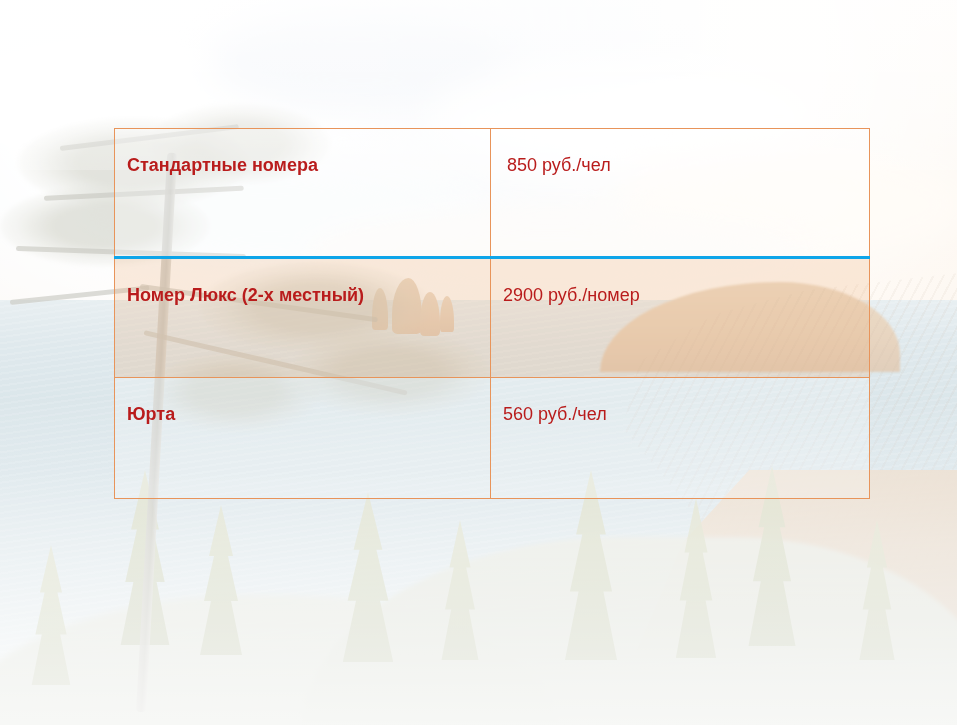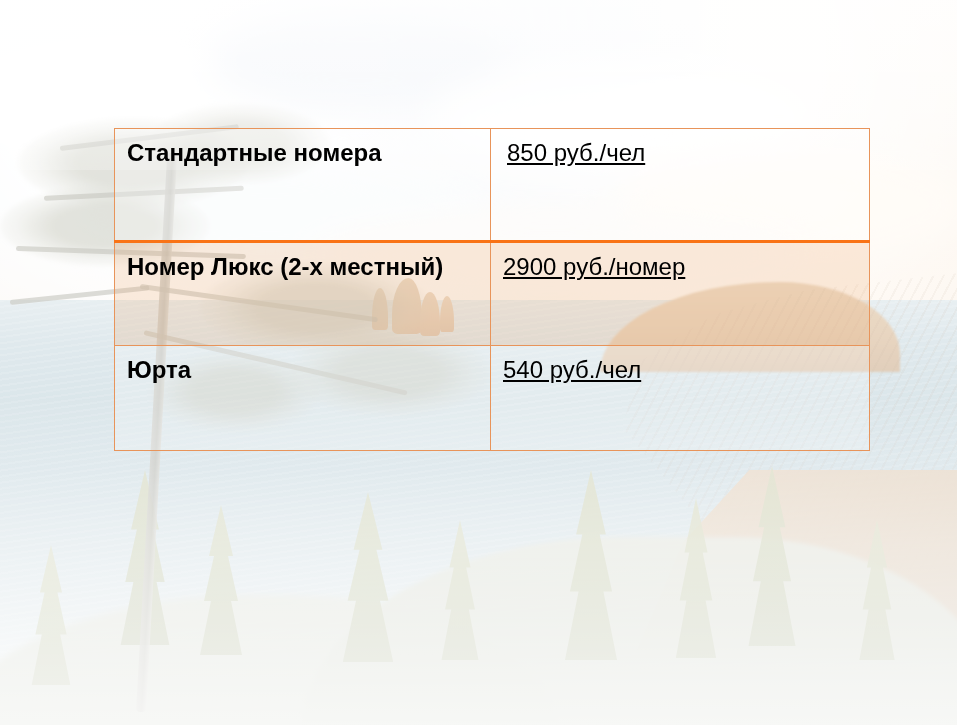--- a/index.html
+++ b/index.html
@@ -183,31 +183,31 @@
   }
 
   
   .price-table{
     position:absolute;left:114px;top:128px;width:701px;
     border-collapse:collapse;
     table-layout:fixed;
   }
   .price-table td{
     vertical-align:top;
-    padding:10px 12px 0 12px;
-    font-size:24px;
-    color:#000000;
+    padding:26px 12px 0 12px;
+    font-size:18px;
+    color:#b91c1c;
     border:1px solid #e8945a;
   }
   .price-table .r1 td{height:101px;background:rgba(255,255,255,.30);}
   .price-table .r2 td{height:92px;background:rgba(233,160,96,.20);
-                      border-top:3px solid #f97316;border-bottom:1px solid #e8945a;}
+                      border-top:3px solid #0ea5e9;border-bottom:1px solid #e8945a;}
   .price-table .r3 td{height:94px;background:rgba(255,255,255,.22);}
   .col-name{width:351px;font-weight:bold;}
-  .col-price{width:350px;font-weight:normal;text-decoration:underline;}
+  .col-price{width:350px;font-weight:normal;}
   .r1 .col-price{padding-left:16px;}
 </style>
 </head>
 <body>
 
 <div class="slide">
 
   <div class="bg">
     <div class="bg-layer sky"></div>
     <div class="bg-layer cloud c1"></div>
@@ -269,18 +269,18 @@
       <tr class="r1">
         <td class="col-name">Стандартные номера</td>
         <td class="col-price"> 850 руб./чел</td>
       </tr>
       <tr class="r2">
         <td class="col-name">Номер Люкс (2-х местный)</td>
         <td class="col-price">2900 руб./номер</td>
       </tr>
       <tr class="r3">
         <td class="col-name">Юрта</td>
-        <td class="col-price">540 руб./чел</td>
+        <td class="col-price">560 руб./чел</td>
       </tr>
     </tbody>
   </table>
 
 </div>
 
 </body></html>

